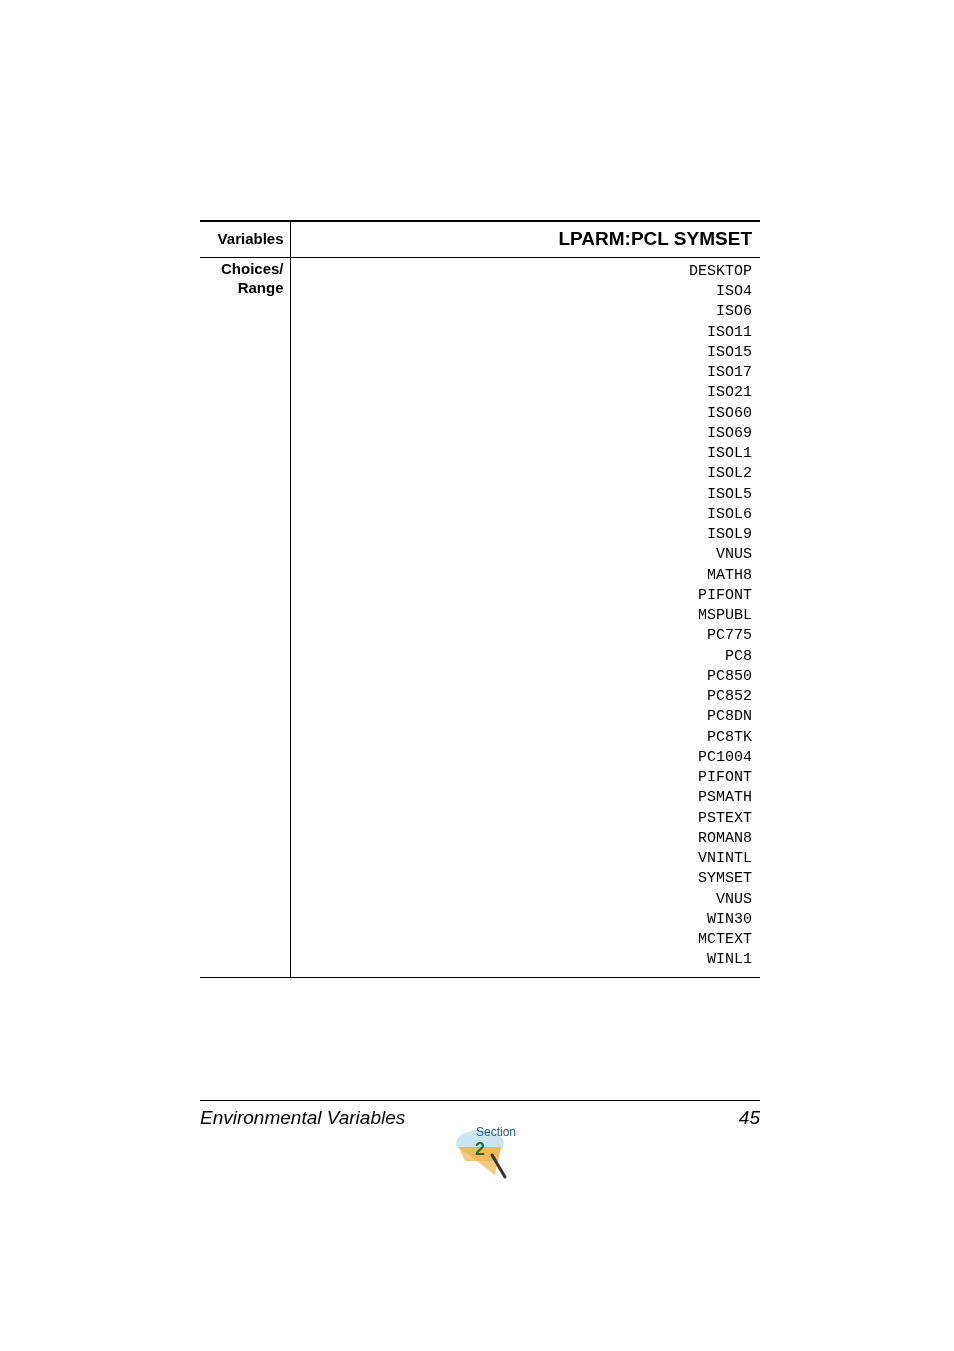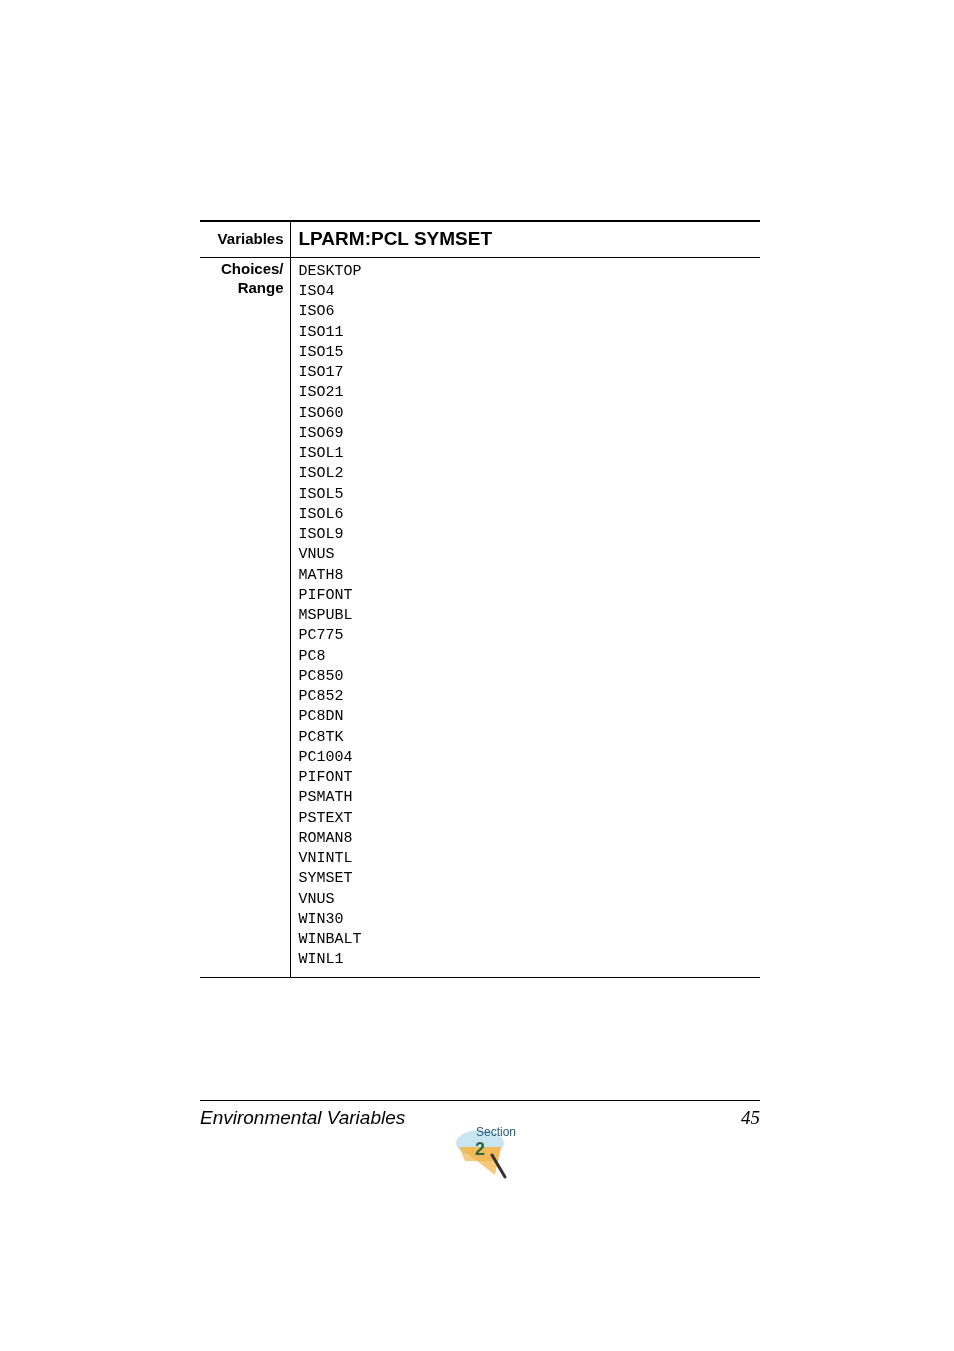--- a/index.html
+++ b/index.html
@@ -39,20 +39,21 @@
     border-right: 1px solid #000;
     line-height: 1.25;
   }
   .row-variable .label-cell {
     font-size: 15px;
     padding-top: 8px;
     padding-bottom: 8px;
   }
   .value-cell {
     padding: 18px 8px;
+    text-align: right;
   }
   .row-variable .value-cell {
     font-weight: bold;
     font-size: 19px;
     padding-top: 6px;
     padding-bottom: 6px;
   }
   .choices-label {
     padding-top: 2px;
   }
@@ -74,21 +75,21 @@
     padding-top: 6px;
   }
   .footer-row {
     display: flex;
     justify-content: space-between;
     align-items: flex-end;
     font-style: italic;
     font-family: Arial, Helvetica, sans-serif;
     font-size: 19px;
   }
-  .page-num { font-style: italic; font-family: Liberation Serif, serif; }
+  .page-num { font-style: italic; }
   .section-badge {
     position: absolute;
     left: 50%;
     top: 24px;
     transform: translateX(-50%);
     width: 70px;
     height: 56px;
   }
   .section-badge svg { display: block; }
   .section-text {
@@ -154,21 +155,21 @@
             <span class="choice-item">PC8TK</span>
             <span class="choice-item">PC1004</span>
             <span class="choice-item">PIFONT</span>
             <span class="choice-item">PSMATH</span>
             <span class="choice-item">PSTEXT</span>
             <span class="choice-item">ROMAN8</span>
             <span class="choice-item">VNINTL</span>
             <span class="choice-item">SYMSET</span>
             <span class="choice-item">VNUS</span>
             <span class="choice-item">WIN30</span>
-            <span class="choice-item">WINBALT</span>
+            <span class="choice-item">MCTEXT</span>
             <span class="choice-item">WINL1</span>
           </td>
     </tr>
   </tbody>
     </table>
 </div>
 
 <div class="footer">
   <div class="footer-row">
     <span>Environmental Variables</span>

